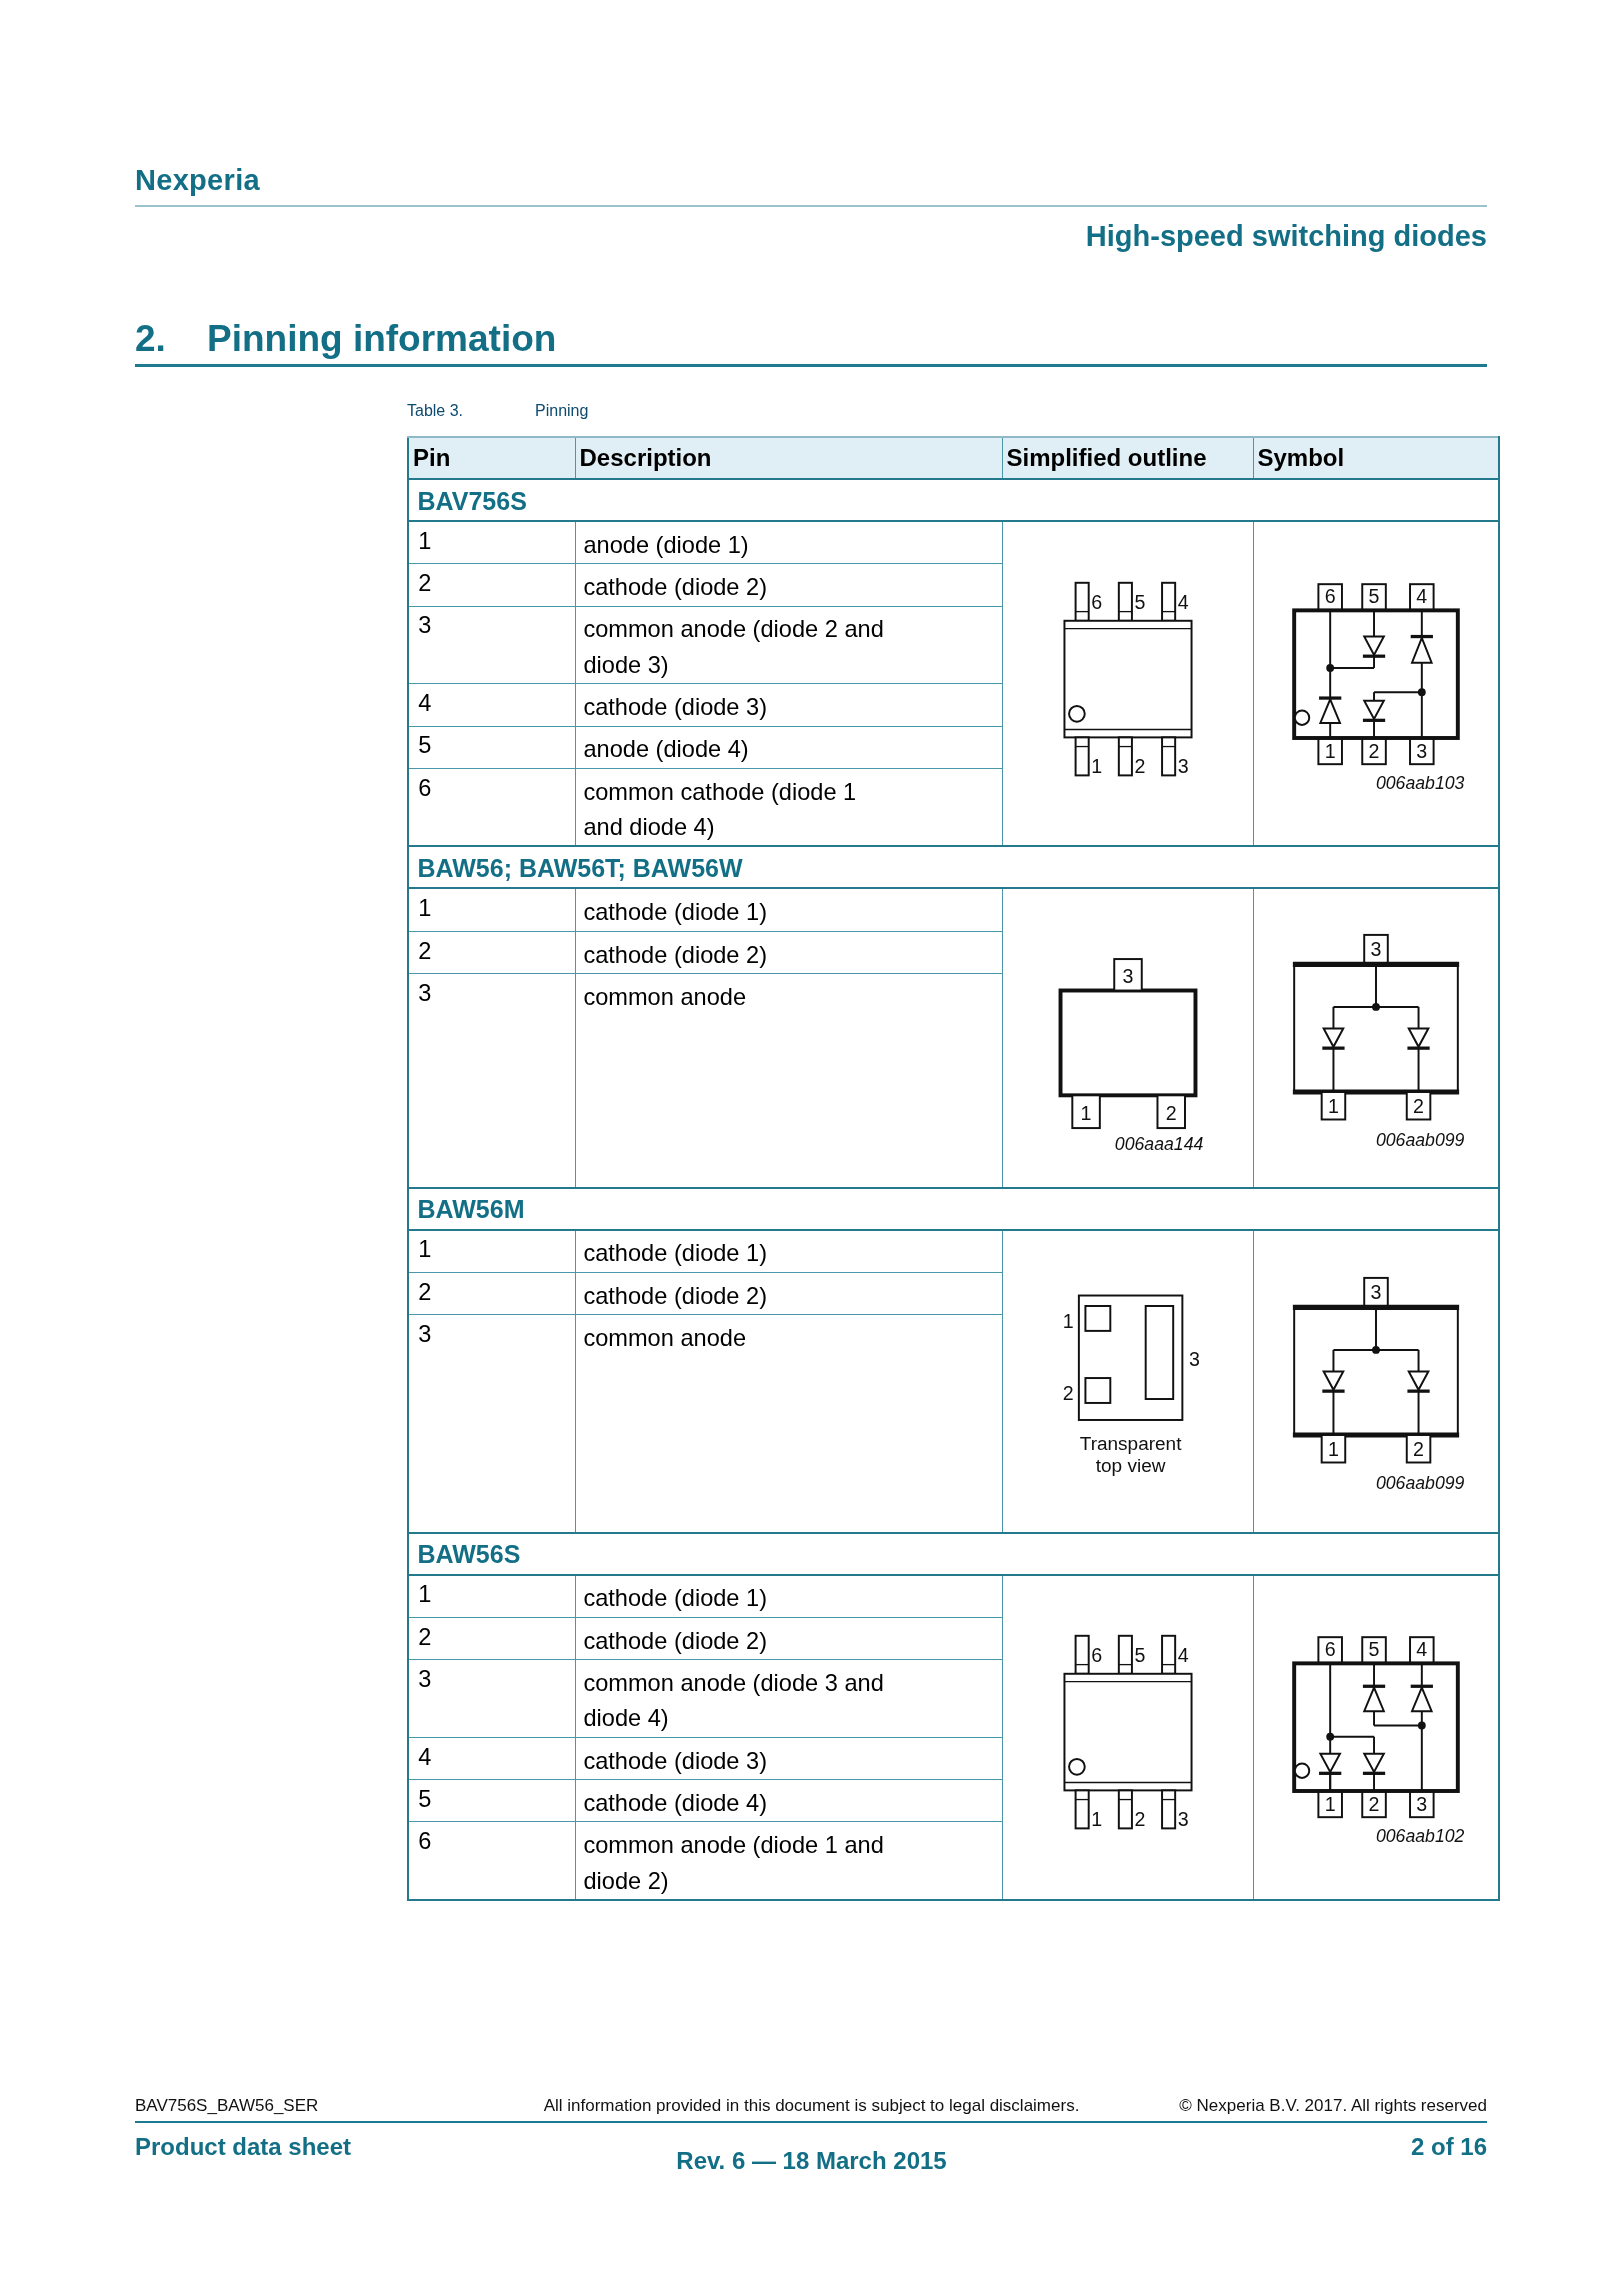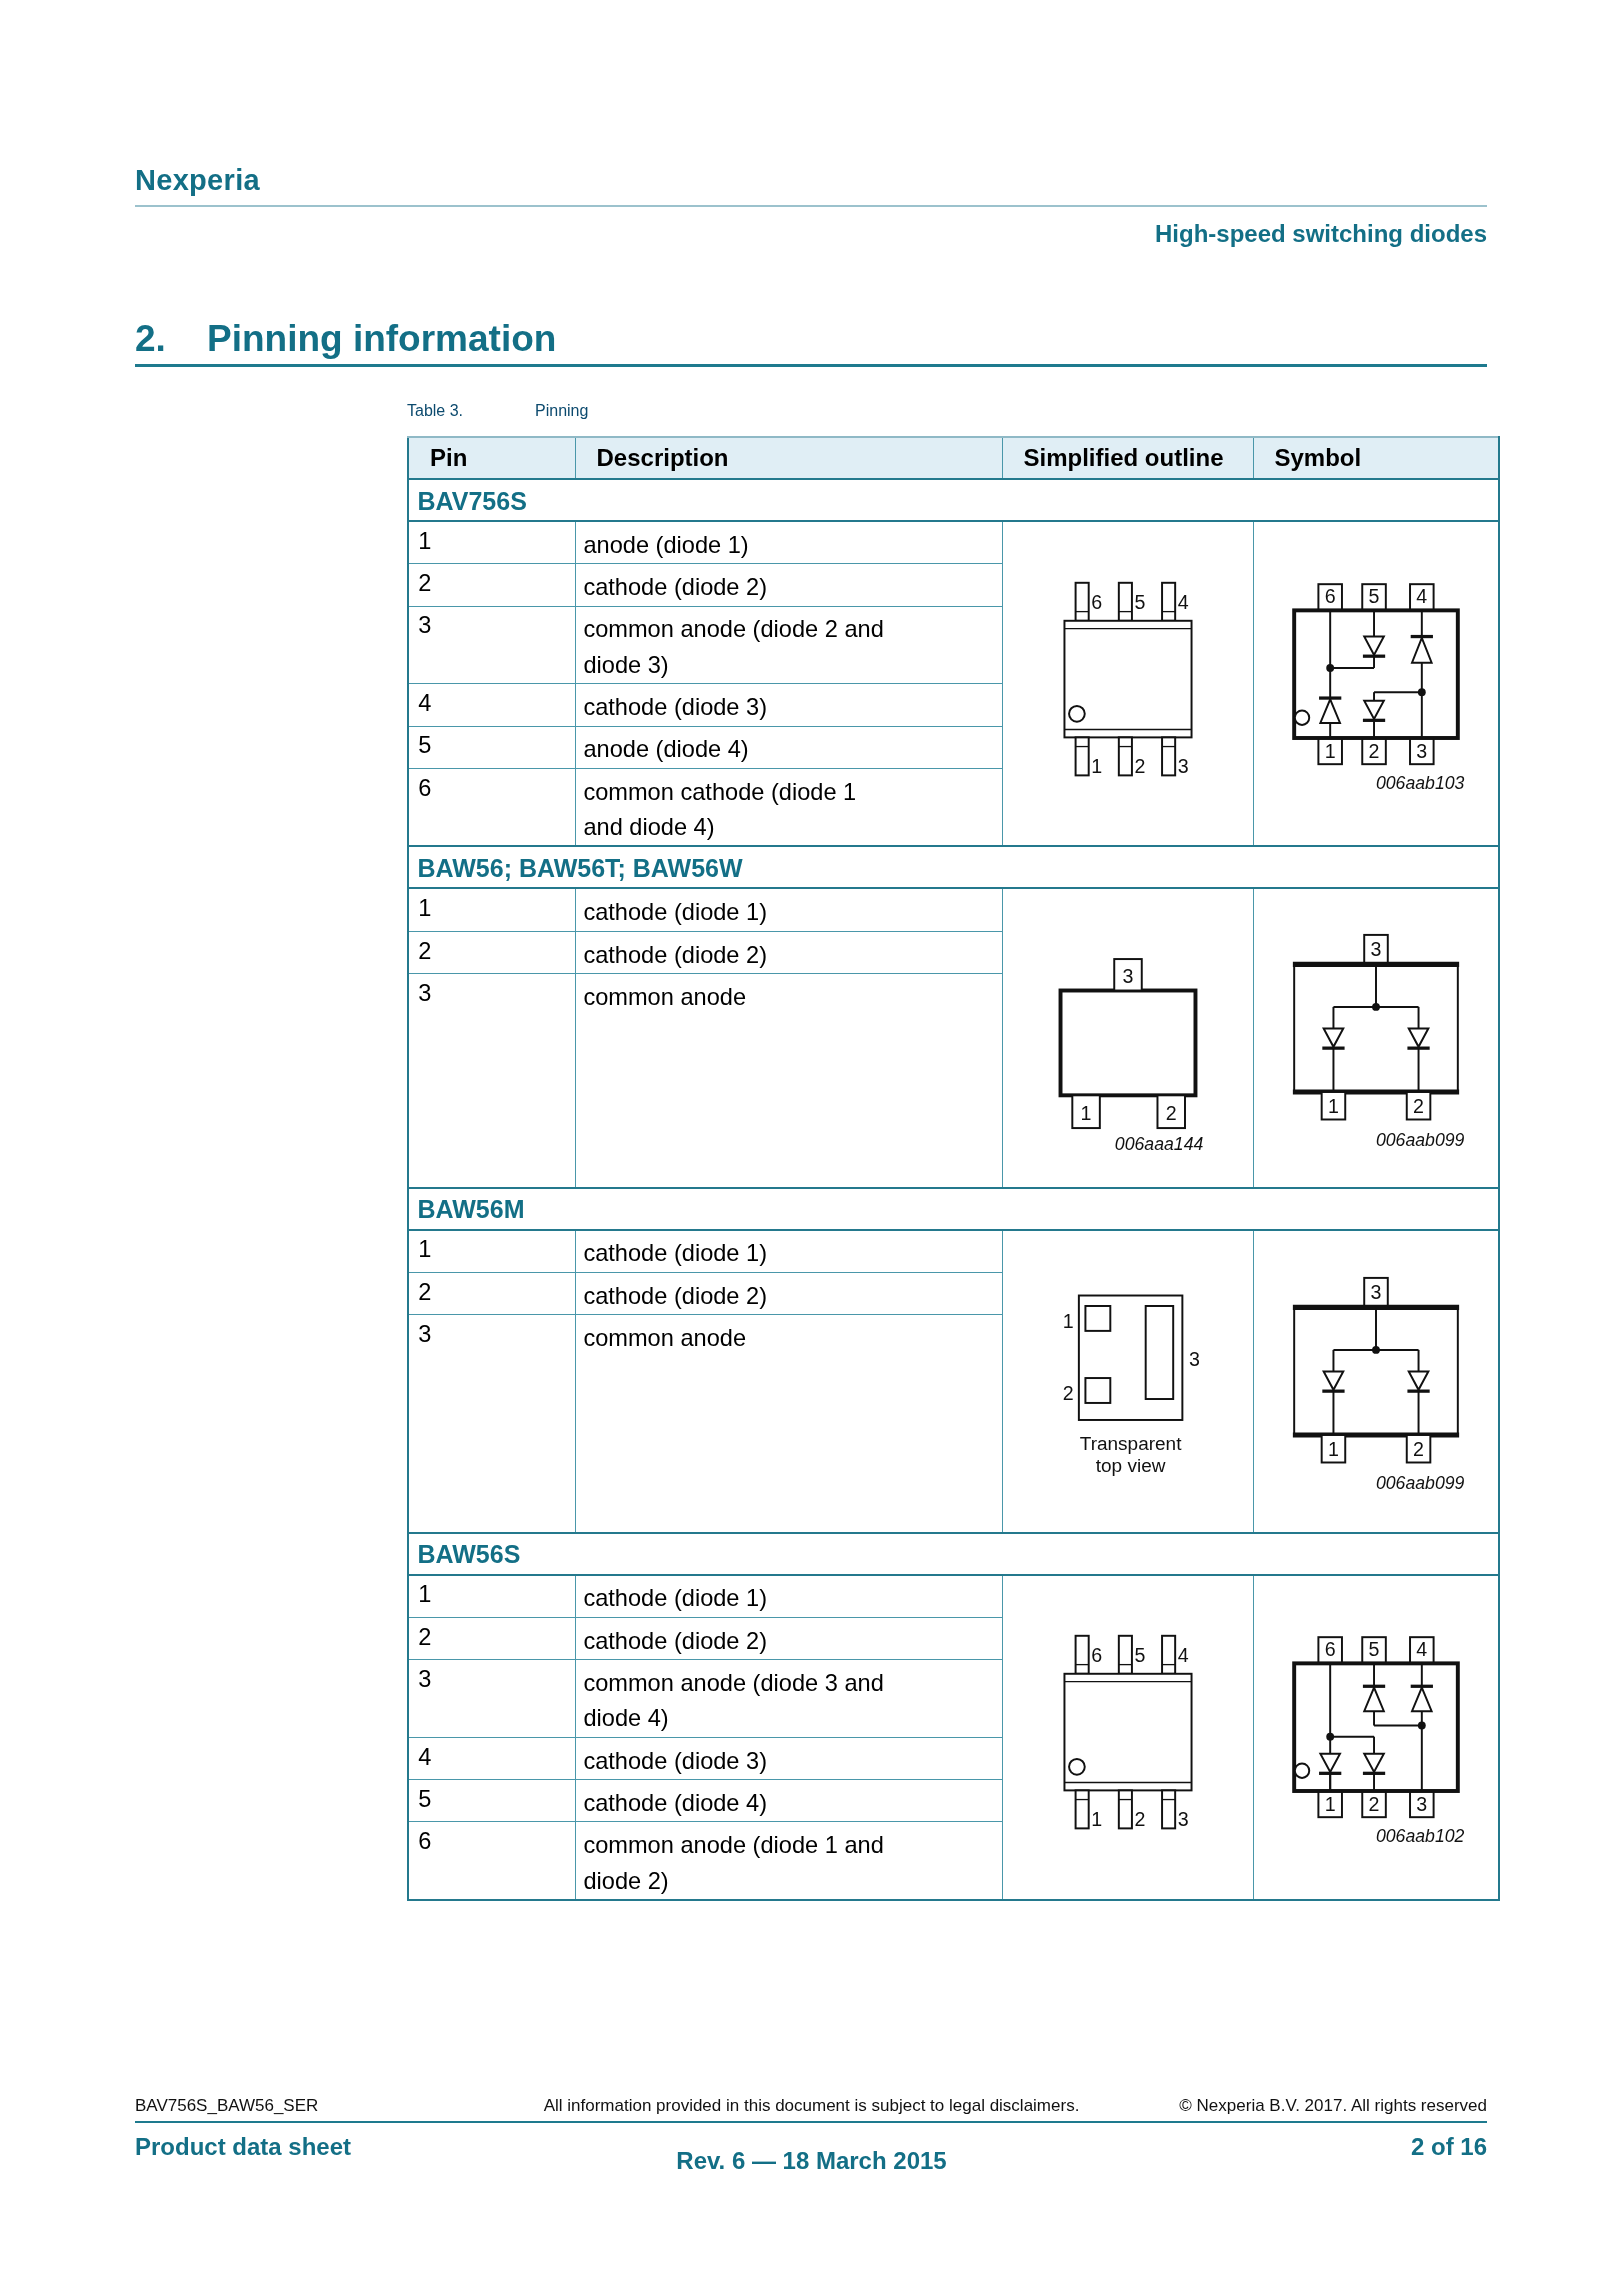--- a/index.html
+++ b/index.html
@@ -15,21 +15,21 @@
   }
   .doc-title {
     position:absolute; right:136px; top:139px;
     font-size:52px; font-weight:bold; color:#136f86; letter-spacing:0.3px;
   }
   .header-rule {
     position:absolute; left:135px; top:205px; width:1352px; height:2px; background:#9cc2cd;
   }
   .doc-subtitle {
     position:absolute; right:136px; top:220px;
-    font-size:24px; font-weight:bold; color:#136f86;
+    font-size:29px; font-weight:bold; color:#136f86;
   }
   
   .sec-number {
     position:absolute; left:135px; top:318px;
     font-size:37px; font-weight:bold; color:#136f86;
   }
   .sec-title {
     position:absolute; left:207px; top:318px;
     font-size:37px; font-weight:bold; color:#136f86;
   }
@@ -42,21 +42,21 @@
   
   table.pin-table {
     position:absolute; left:407px; top:436px; width:1091px;
     border-collapse:collapse; table-layout:fixed;
     border:2px solid #24798d; border-top:2px solid #8fb9c6;
   }
   .pin-table th, .pin-table td { border-left:1.3px solid #4a97aa; }
   .pin-table th:first-child, .pin-table td:first-child { border-left:none; }
   .pin-table th {
     height:42px; background:#e0eef5; text-align:left; vertical-align:middle;
-    font-size:24px; font-weight:bold; color:#000; padding-left:21px;
+    font-size:24px; font-weight:bold; color:#000; padding-left:4px;
     border-bottom:2px solid #24798d;
   }
   .pin-table td { vertical-align:top; font-size:23.6px; }
   .pin-table tr.sec-row td {
     border-top:2px solid #24798d; border-bottom:2px solid #24798d;
     color:#136f86; font-weight:bold; font-size:25px; height:42px;
     padding:6.5px 0 0 8.5px; vertical-align:top;
   }
   .pin-table tr.data-row td { border-top:1.3px solid #4a97aa; }
   .pin-table td.pin-cell  { padding:5.9px 0 0 9.2px; }

